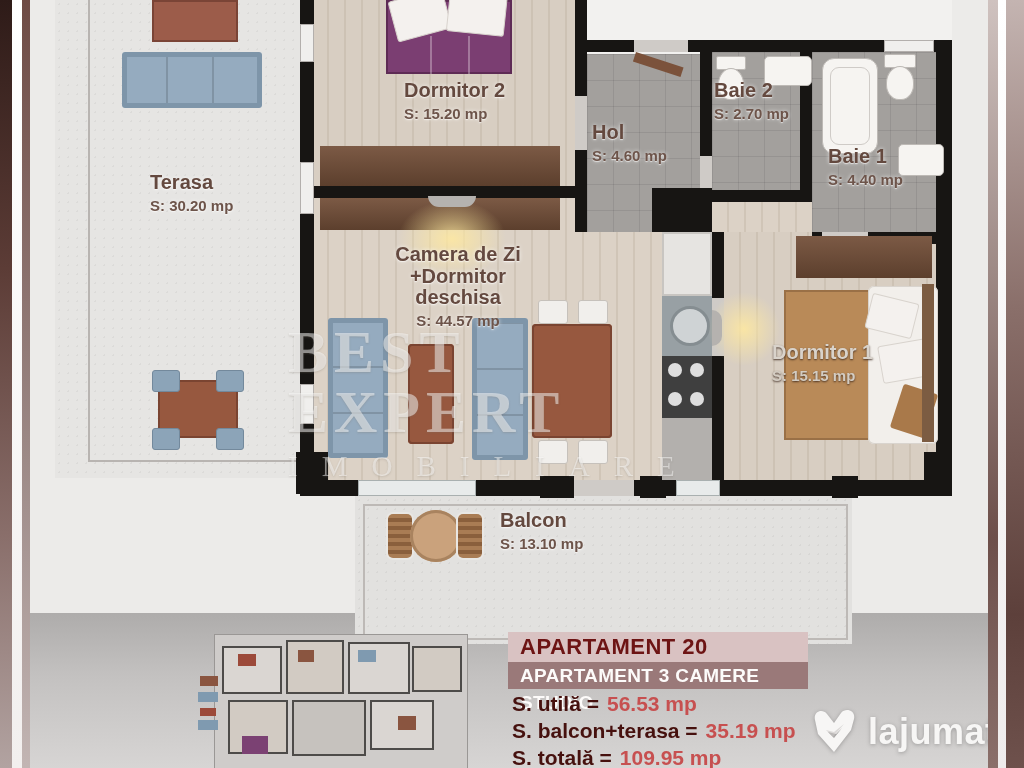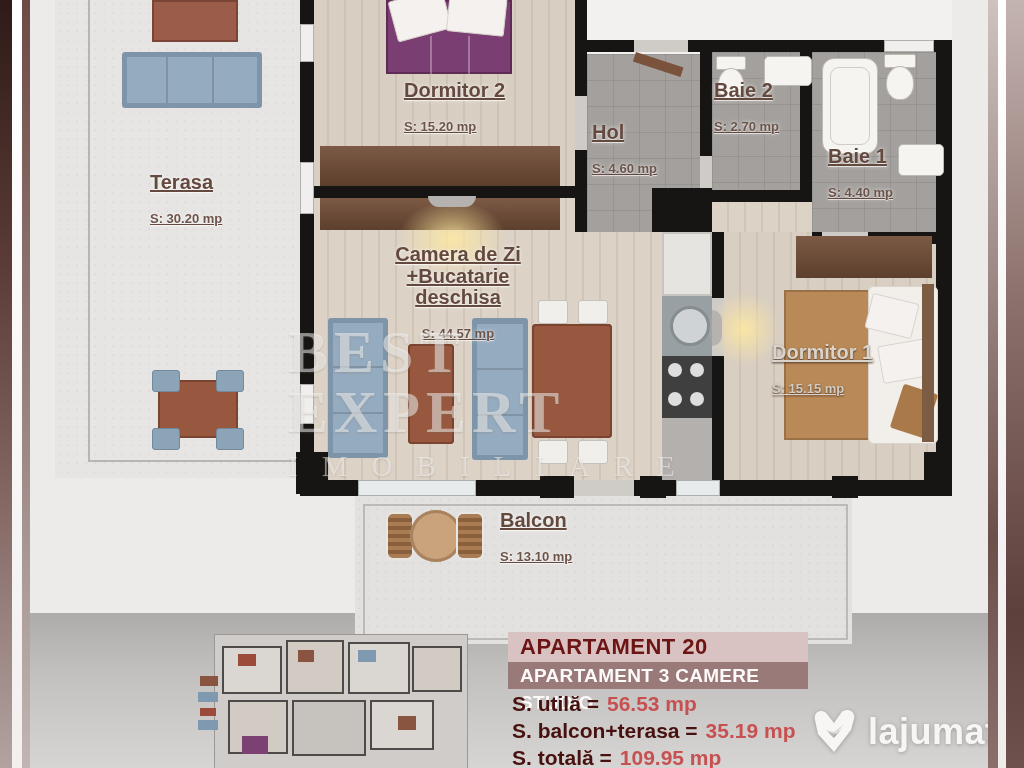--- a/index.html
+++ b/index.html
@@ -21,23 +21,23 @@
     background-image:linear-gradient(rgba(0,0,0,.08) 1px,transparent 1px),
       linear-gradient(90deg,rgba(0,0,0,.08) 1px,transparent 1px);
     background-size:26px 26px;}
   .concrete{background-color:#e6e5e3;
     background-image:radial-gradient(rgba(0,0,0,.045) 1px,transparent 1px);
     background-size:9px 9px;}
   .edge{position:absolute;background:#b8b4b1;}
   .wood-dark{background:linear-gradient(180deg,#7c5a45,#5c3f2d);}
   
   .room-label{position:absolute;color:#64493f;line-height:1.08;
-    text-shadow:0 0 4px rgba(255,255,255,.75),0 1px 1px rgba(255,255,255,.6);text-decoration:underline;}
+    text-shadow:0 0 4px rgba(255,255,255,.75),0 1px 1px rgba(255,255,255,.6);}
   .room-label .rname{font-size:20px;font-weight:700;display:block;}
-  .room-label .rarea{font-size:13px;font-weight:600;display:block;margin-top:18px;color:#6d544a;}
+  .room-label .rarea{font-size:15px;font-weight:600;display:block;margin-top:4px;color:#6d544a;}
   .room-label.light{color:#d9d3cb;text-shadow:0 1px 2px rgba(55,35,25,.85);}
   .room-label.light .rarea{color:#d3ccc2;}
   .centered{text-align:center;}
   
   .sofa{background:#95abbf;box-shadow:inset 0 0 0 5px #7e95a9;border-radius:3px;}
   .seatlines-v{background-image:repeating-linear-gradient(0deg,transparent 0 44px,rgba(0,0,0,.14) 44px 46px);}
   .seatlines-h{background-image:repeating-linear-gradient(90deg,transparent 0 44px,rgba(0,0,0,.14) 44px 46px);}
   .table-brown{background:#97583f;box-shadow:inset 0 0 0 2px #7a4431;border-radius:4px;}
   .chair-blue{position:absolute;background:#8ca4b8;border:1px solid #73899c;border-radius:3px;}
   .chair-white{position:absolute;background:#f1efec;border:1px solid #c6c1bb;border-radius:3px;}
@@ -204,21 +204,21 @@
   <div class="room-label" style="left:714px;top:80px;">
     <span class="rname">Baie 2</span>
     <span class="rarea">S: 2.70 mp</span>
   </div>
   <div class="room-label" style="left:828px;top:146px;">
     <span class="rname">Baie 1</span>
     <span class="rarea">S: 4.40 mp</span>
   </div>
   <div class="room-label centered" style="left:388px;top:244px;width:140px;">
     <span class="rname">Camera de Zi</span>
-    <span class="rname">+Bucatarie</span>
+    <span class="rname">+Dormitor</span>
     <span class="rname">deschisa</span>
     <span class="rarea">S: 44.57 mp</span>
   </div>
   <div class="room-label light" style="left:772px;top:342px;">
     <span class="rname">Dormitor 1</span>
     <span class="rarea">S: 15.15 mp</span>
   </div>
   <div class="room-label" style="left:500px;top:510px;">
     <span class="rname">Balcon</span>
     <span class="rarea">S: 13.10 mp</span>

